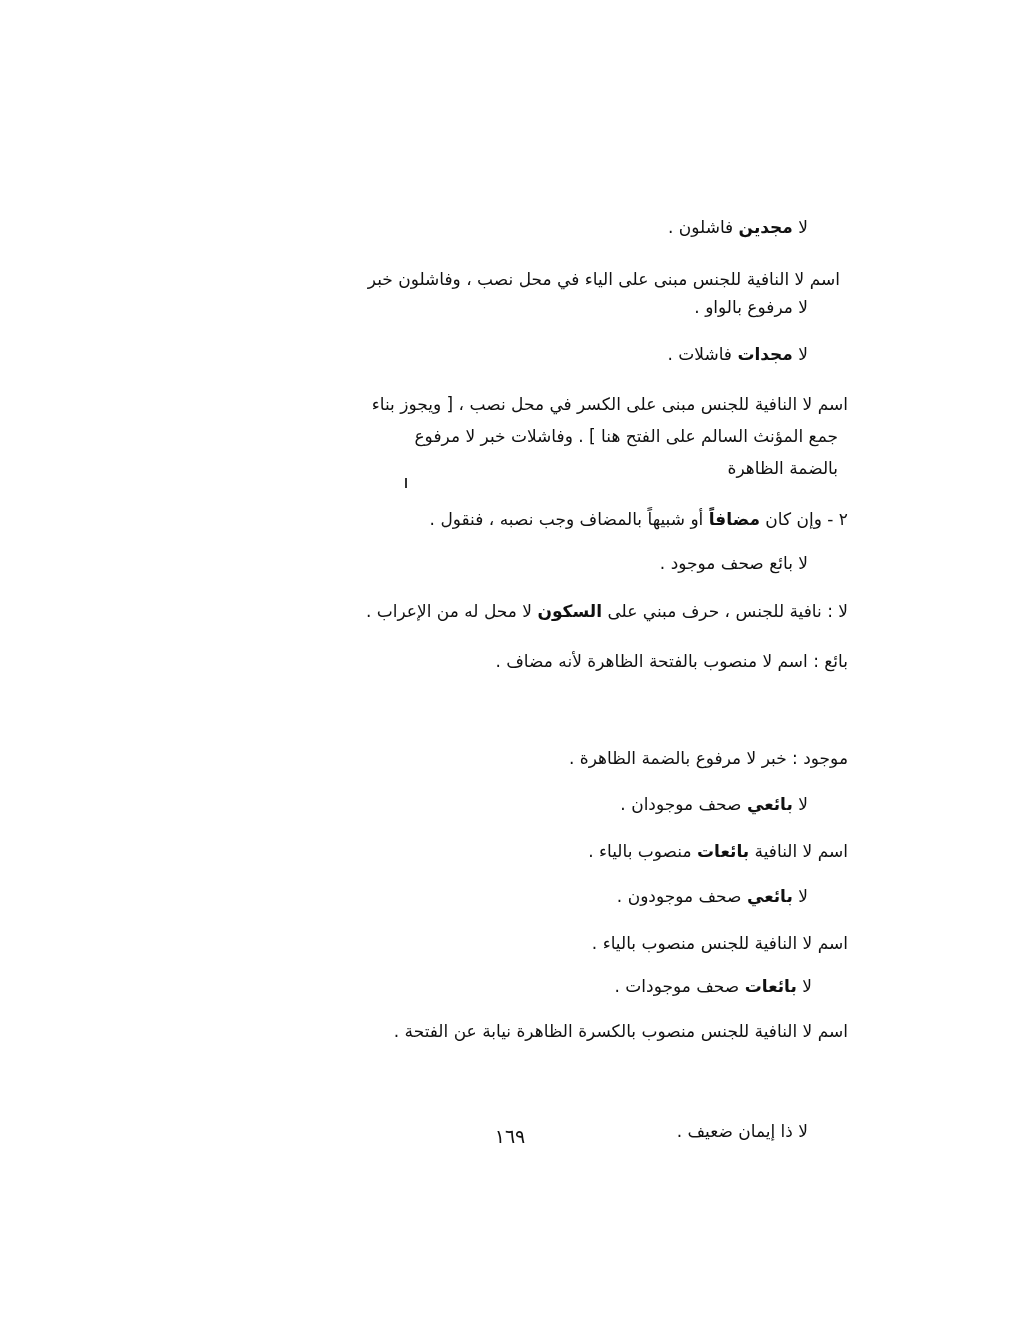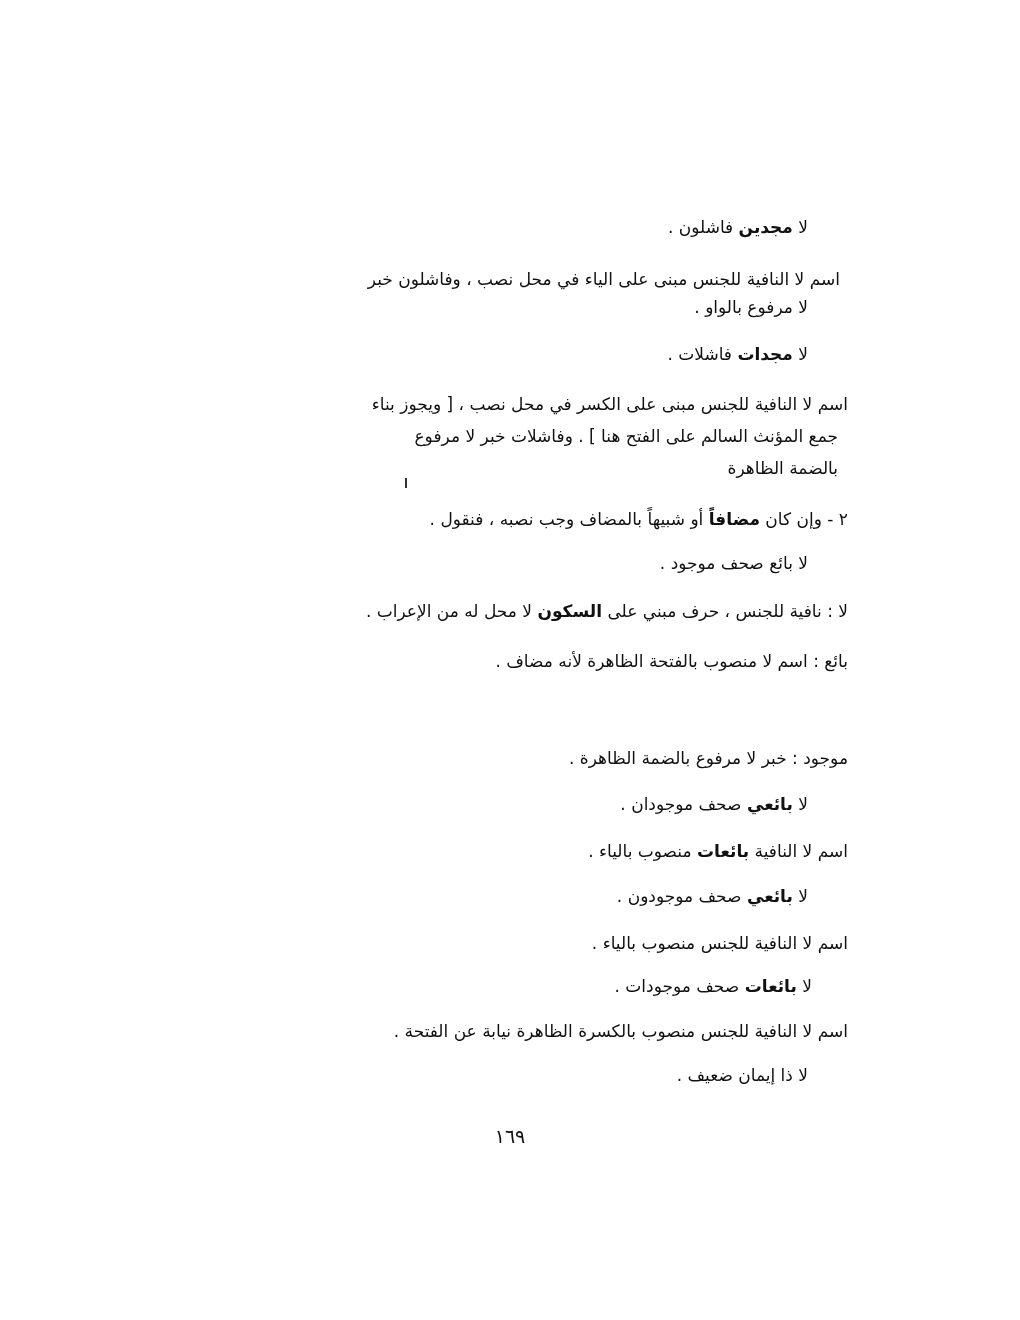--- a/index.html
+++ b/index.html
@@ -63,20 +63,20 @@
   </div>
   <div class="line" style="right:172px;top:932px;">
     <span>اسم لا النافية للجنس منصوب بالياء .</span>
   </div>
   <div class="line" style="right:208px;top:975px;">
     <span>لا <b>بائعات</b> صحف موجودات .</span>
   </div>
   <div class="line" style="right:172px;top:1020px;">
     <span>اسم لا النافية للجنس منصوب بالكسرة الظاهرة نيابة عن الفتحة .</span>
   </div>
-  <div class="line" style="right:212px;top:1064px;">
+  <div class="line" style="right:212px;top:1120px;">
     <span>لا ذا إيمان ضعيف .</span>
   </div>
 
   <div class="dot" style="left:405px;top:478px;"></div>
 
   <div class="page-num">١٦٩</div>
 </div>
 
 </body></html>

